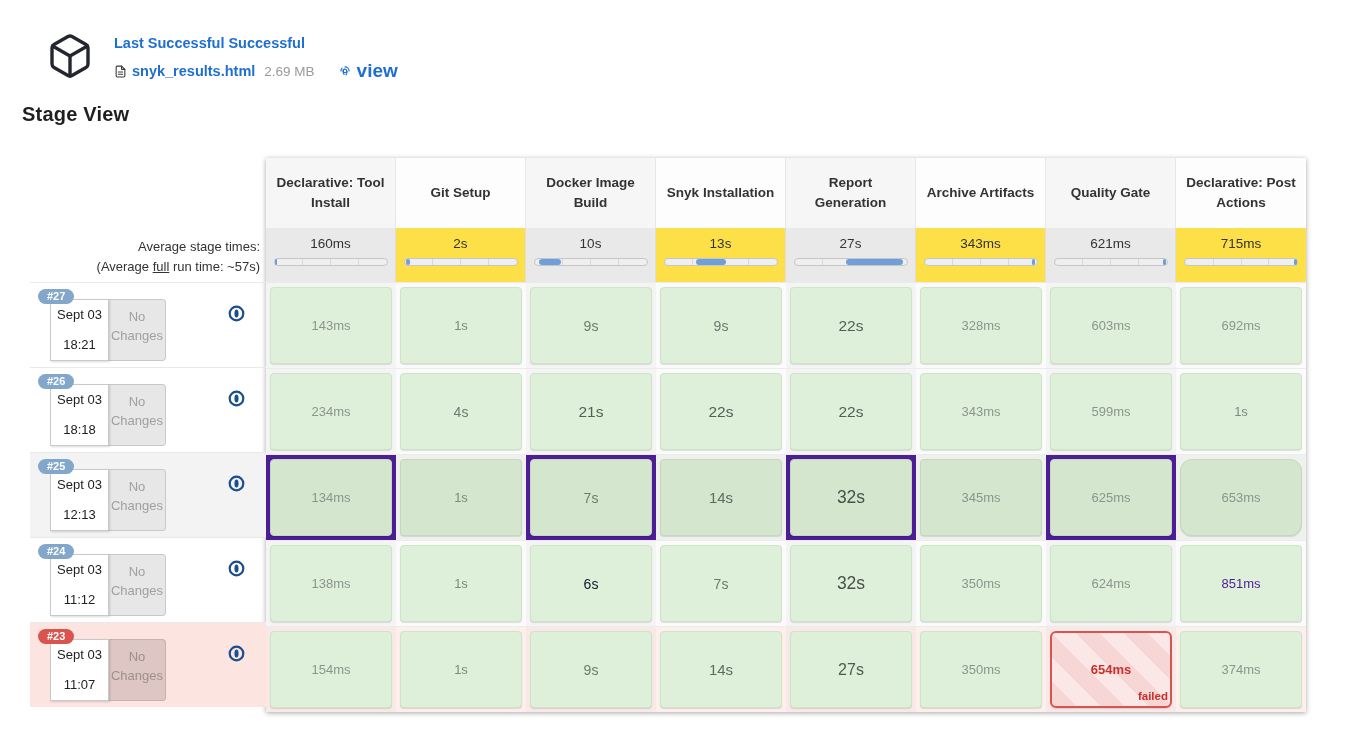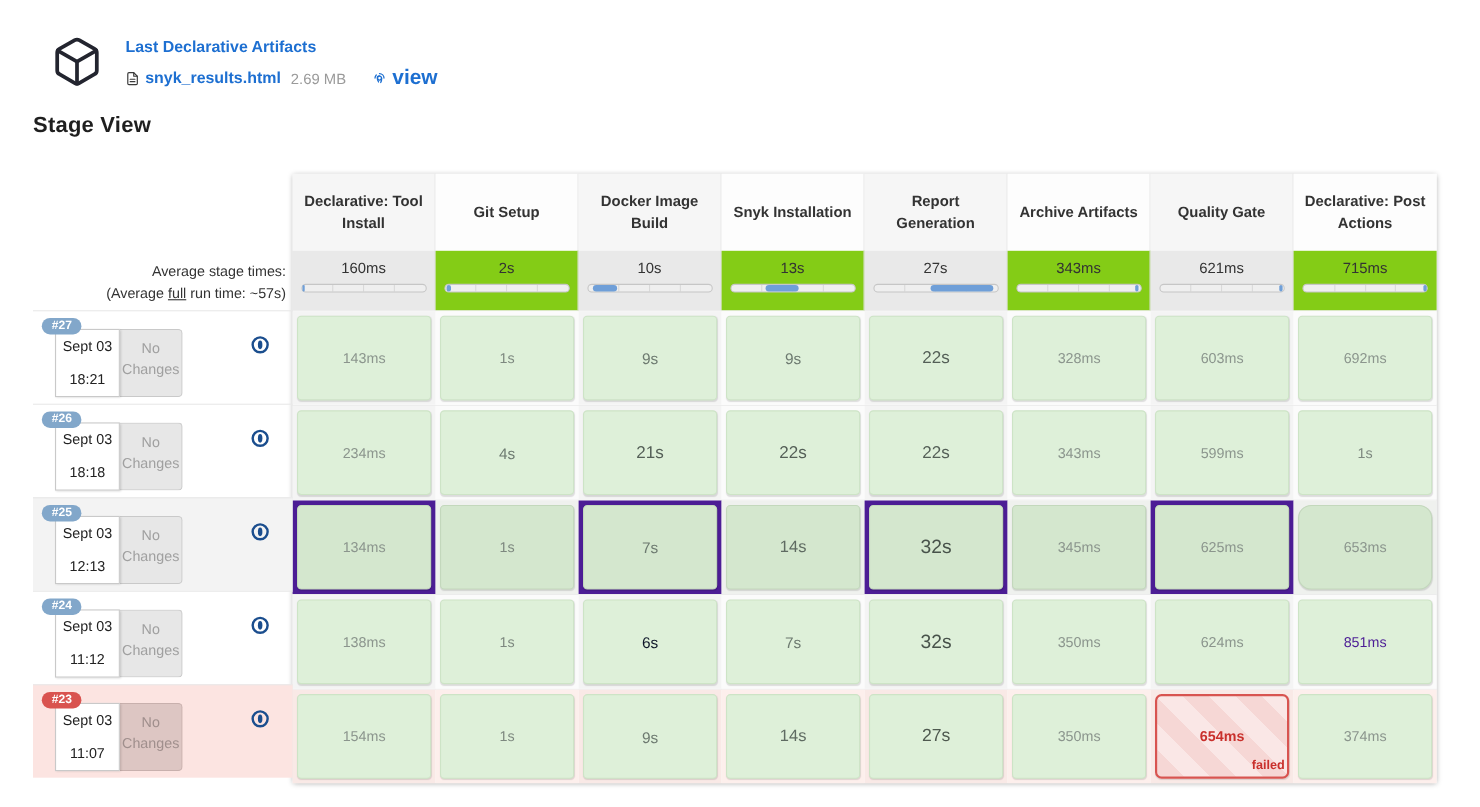--- a/index.html
+++ b/index.html
@@ -9,21 +9,21 @@
   
   .artifacts { position:absolute; top:30px; left:46px; display:flex; align-items:flex-start; }
   .pkg-icon { width:48px; height:48px; margin-top:2px; }
   .artifacts-text { margin-left:20px; padding-top:4px; }
   .art-title { color:#1d6fd1; font-weight:bold; font-size:14.5px; text-decoration:none; display:inline-block; }
   .art-row { margin-top:8px; display:flex; align-items:center; gap:9px; }
   .file-link { color:#1d6fd1; font-weight:bold; font-size:14.5px; text-decoration:none; display:inline-flex; align-items:center; gap:5px; }
   .file-size { color:#9a9a9a; font-size:13.5px; }
   .view-link { color:#1d6fd1; font-weight:bold; font-size:19px; text-decoration:none; display:inline-flex; align-items:center; gap:5px; margin-left:14px; }
 
-  .stage-title { position:absolute; top:103px; left:30px; font-size:20px; font-weight:bold; color:#1f1f1f; letter-spacing:0.2px; }
+  .stage-title { position:absolute; top:103px; left:22px; font-size:20px; font-weight:bold; color:#1f1f1f; letter-spacing:0.2px; }
 
   
   .sv { position:absolute; top:158px; left:30px; display:flex; }
   .sv-left { width:236px; }
   .sv-left .spacer-head { height:70px; }
   .avg-label { height:54px; padding:9px 6px 0 0; text-align:right; font-size:13px; color:#333; line-height:1.55; }
   .avg-label u { text-decoration:underline; }
 
   .build-row { height:85px; position:relative; border-top:1px solid #e9e9e9; }
   .build-row.shade-gray { background:#f3f3f3; }
@@ -42,21 +42,21 @@
   .grid-row { display:flex; }
   .col { width:130px; }
 
   .head-cell { height:70px; display:flex; align-items:center; justify-content:center; text-align:center; font-size:13.5px; font-weight:bold; color:#333; line-height:1.5; padding:0 10px; border-right:1px solid #e7e7e7; }
   .head-cell.oddc { background:#f6f6f6; }
   .head-cell.evenc { background:#fdfdfd; }
   .head-cell:last-child { border-right:none; }
 
   .avg-cell { height:54px; padding-top:8px; text-align:center; border-right:1px solid #dedede; }
   .avg-cell.oddc { background:#e9e9e9; }
-  .avg-cell.evenc { background:#84cc16; }
+  .avg-cell.evenc { background:#fde047; }
   .avg-cell:last-child { border-right:none; }
   .avg-val { font-size:13.5px; color:#333; }
   .bar-track { position:relative; margin:7px auto 0; width:114px; height:8px; background:#efefef; border:1px solid #c6c6c6; border-radius:4px;
     background-image:linear-gradient(#d9d9d9,#d9d9d9),linear-gradient(#d9d9d9,#d9d9d9),linear-gradient(#d9d9d9,#d9d9d9);
     background-size:1px 100%,1px 100%,1px 100%; background-position:25% 0,50% 0,75% 0; background-repeat:no-repeat; }
   .bar-fill { position:absolute; top:0; bottom:0; background:#6f9fd8; border-radius:3px; min-width:2px; }
 
   .dur-row { display:flex; border-top:1px solid #ececec; }
   .dur-cell { width:130px; height:85px; padding:4px; }
   .dur-cell.oddc { background:#f4f4f4; }
@@ -77,21 +77,21 @@
 
 <div class="page">
 
   <div class="artifacts">
     <svg class="pkg-icon" viewBox="0 0 24 24" fill="none" stroke="#23252f" stroke-width="1.7" stroke-linecap="round" stroke-linejoin="round">
       <path d="M21 16V8a2 2 0 0 0-1-1.73l-7-4a2 2 0 0 0-2 0l-7 4A2 2 0 0 0 3 8v8a2 2 0 0 0 1 1.73l7 4a2 2 0 0 0 2 0l7-4A2 2 0 0 0 21 16z"></path>
       <polyline points="3.27 6.96 12 12.01 20.73 6.96"></polyline>
       <line x1="12" y1="22.08" x2="12" y2="12"></line>
     </svg>
     <div class="artifacts-text">
-      <a class="art-title" href="#">Last Declarative Artifacts</a>
+      <a class="art-title" href="#">Last Successful Successful</a>
       <div class="art-row">
         <a class="file-link" href="#">
           <svg width="13" height="15" viewBox="0 0 24 24" fill="none" stroke="#3a3a3a" stroke-width="2" stroke-linecap="round" stroke-linejoin="round">
             <path d="M14 2H6a2 2 0 0 0-2 2v16a2 2 0 0 0 2 2h12a2 2 0 0 0 2-2V8z"></path>
             <polyline points="14 2 14 8 20 8"></polyline>
             <line x1="8" y1="13" x2="16" y2="13"></line>
               <line x1="8" y1="17" x2="16" y2="17"></line>
           </svg>
           <span>snyk_results.html</span>
         </a>

